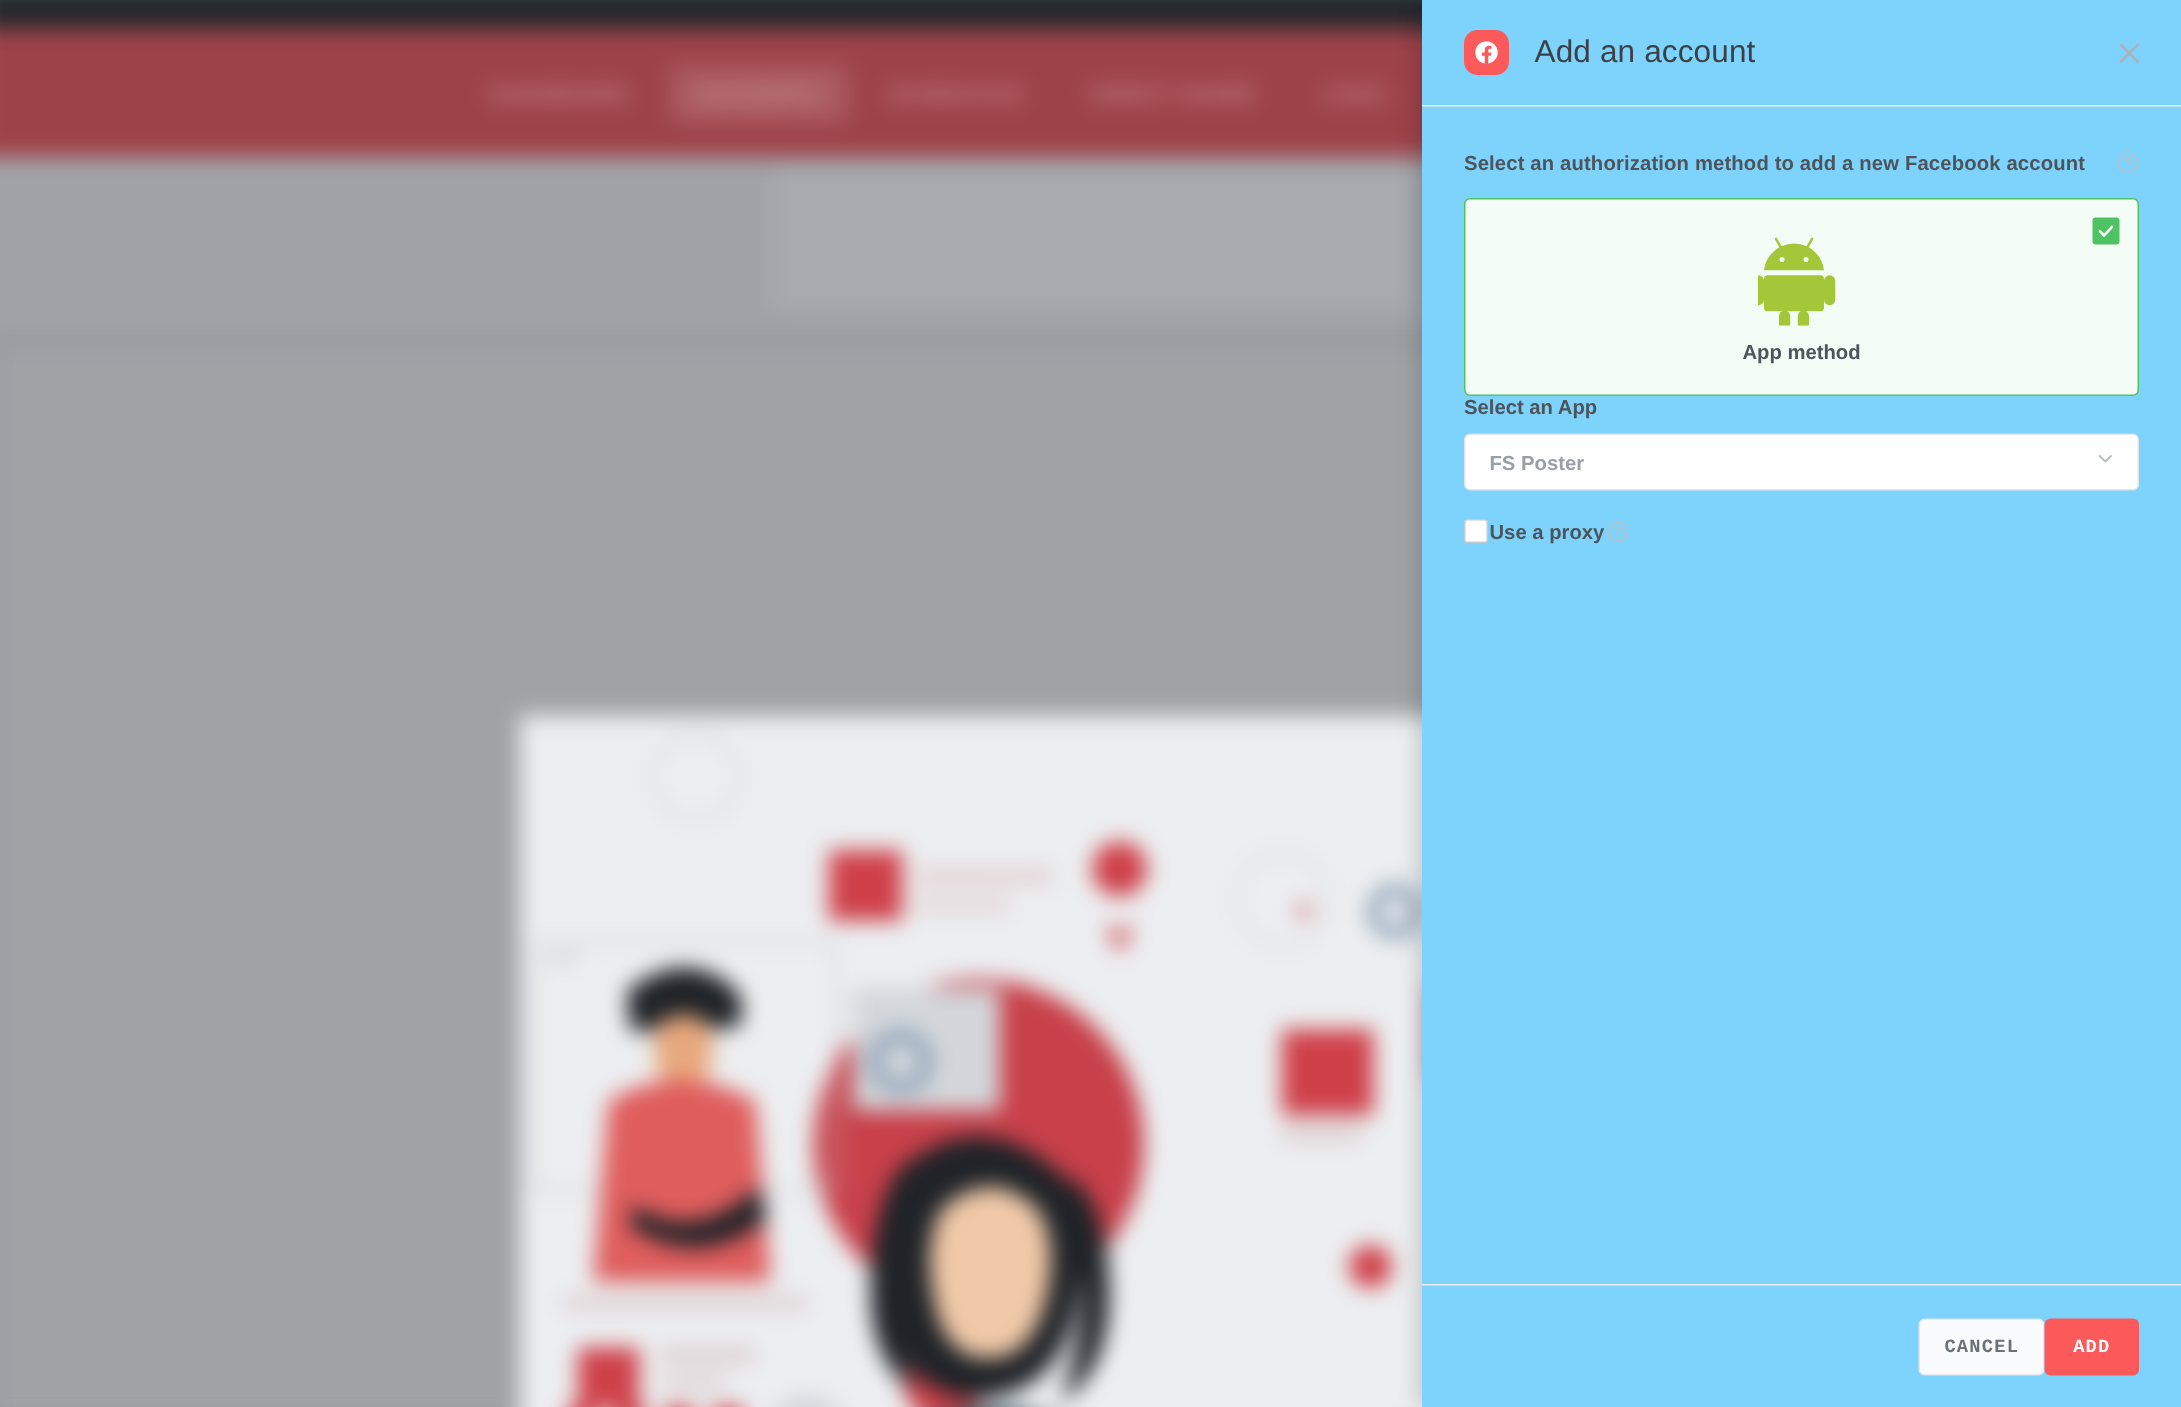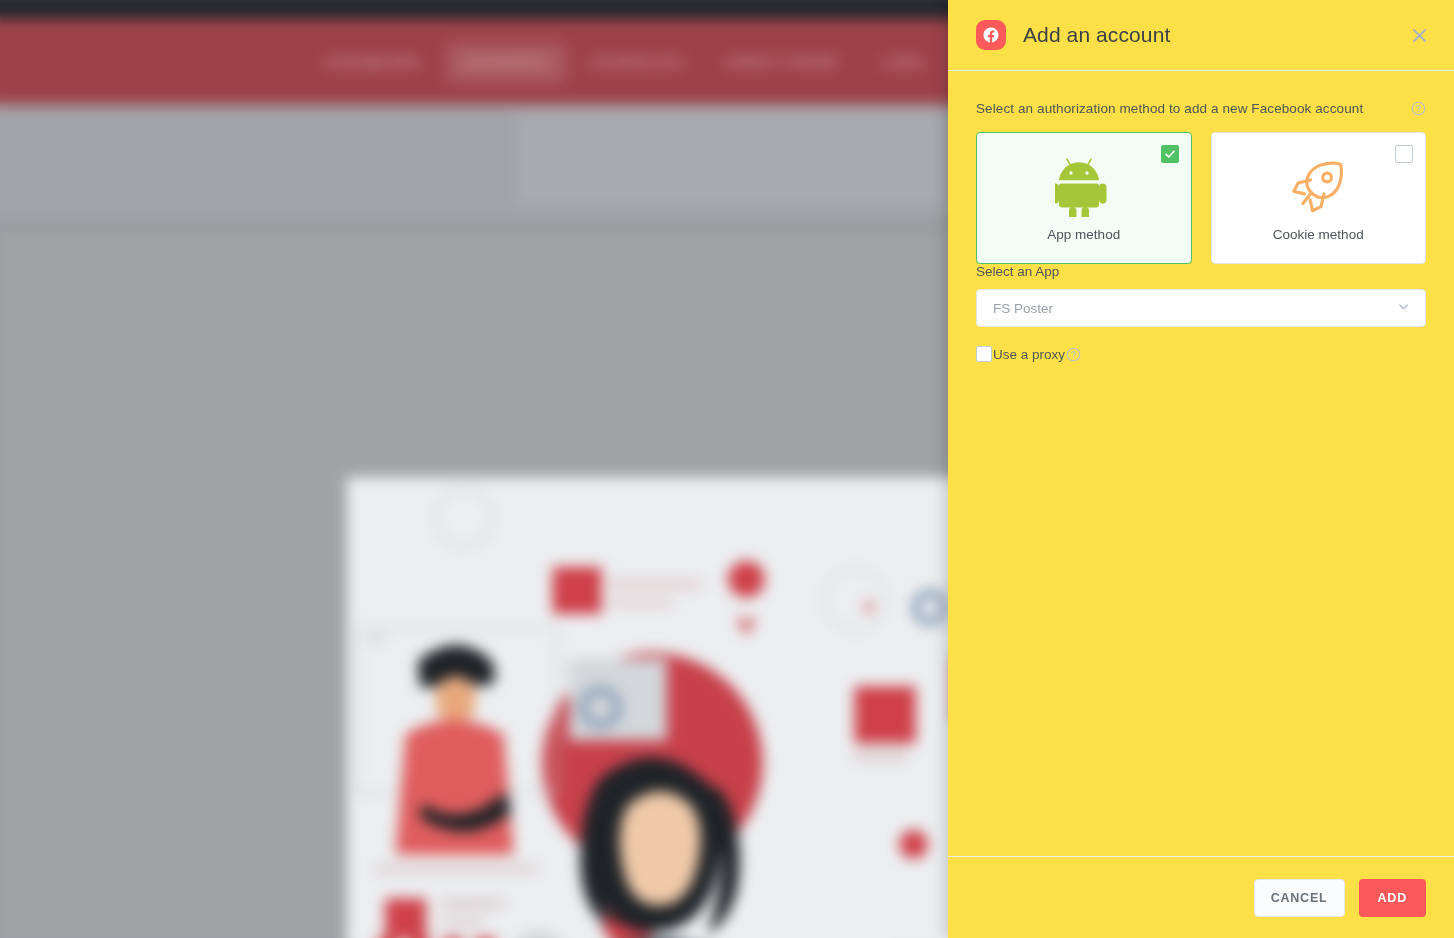--- a/index.html
+++ b/index.html
@@ -60,21 +60,21 @@
   
   #bg-illustration {
     position: absolute; top: 240px; left: 340px;
     width: 620px; height: 580px;
   }
 
   
   #drawer {
     position: absolute; top: 0; right: 0;
     width: 506px; height: 938px;
-    background: #fde047;
+    background: #7dd3fc;
     box-shadow: -3px 0 14px rgba(0,0,0,0.18);
     display: flex; flex-direction: column;
     z-index: 10;
   }
   #drawer-header {
     height: 71px; flex: 0 0 71px;
     display: flex; align-items: center;
     padding: 0 22px 0 28px;
     border-bottom: 1px solid #eceff1;
   }
@@ -93,20 +93,21 @@
     margin-left: auto;
     width: 26px; height: 26px;
     display: flex; align-items: center; justify-content: center;
     cursor: pointer;
   }
 
   #drawer-body {
     flex: 1 1 auto;
     padding: 30px 28px 0 28px;
     overflow-y: auto;
+    font-weight: bold;
   }
   .section-label {
     font-size: 13.5px; color: #4d545b;
     display: flex; align-items: center;
     letter-spacing: 0.1px;
   }
   .help-icon {
     width: 15px; height: 15px; flex: 0 0 15px;
     margin-left: auto;
   }
@@ -172,21 +173,21 @@
     border: 1px solid #c3ccd4; border-radius: 2px;
     background: #fff; cursor: pointer;
   }
   #proxy-label { font-size: 13.5px; color: #4d545b; }
 
   #drawer-footer {
     flex: 0 0 82px; height: 82px;
     border-top: 1px solid #eceff1;
     display: flex; align-items: center; justify-content: flex-end;
     padding: 12px 28px;
-    gap: 14px;
+    font-family: Liberation Mono, monospace;
   }
   .btn {
     height: 38px; border-radius: 4px;
     display: flex; align-items: center; justify-content: center;
     font-size: 12.5px; letter-spacing: 0.8px; font-weight: 700;
     cursor: pointer;
   }
   #cancel-btn {
     min-width: 73px; padding: 0 16px;
     border: 1px solid #e4e8ec; background: #fafbfc; color: #69727b;
@@ -337,33 +338,20 @@
             <rect x="4" y="28.5" width="40" height="24" rx="2.4"></rect>
             <rect x="14" y="52" width="7.5" height="13" rx="3.7"></rect>
             <rect x="26.5" y="52" width="7.5" height="13" rx="3.7"></rect>
             <rect x="-3.5" y="28.5" width="7.5" height="20" rx="3.7"></rect>
             <rect x="44" y="28.5" width="7.5" height="20" rx="3.7"></rect>
           </svg>
         </div>
         <div class="method-label">App method</div>
       </div>
 
-      <div class="method-card">
-        <div class="card-check"></div>
-        <div class="method-icon">
-          <svg width="58" height="58" viewBox="0 0 48 48" fill="none" stroke="#f9b065" stroke-width="2.6" stroke-linecap="round" stroke-linejoin="round">
-            <path d="M18.5 29.5 C10.5 21.5 16 10 27 6.5 C36.5 3.5 42.5 6 42.5 6 s2.5 6-.5 15.5 C38.5 32.5 27 38 18.5 29.5z"></path>
-            <circle cx="31.5" cy="17" r="3.6"></circle>
-            <path d="M17.8 19 L7.5 21.5 L4 28.5 L13 30.5"></path>
-            <path d="M29 30.5 L26.5 41 L19.5 44.5 L17.5 35.5"></path>
-            <path d="M17.5 30.8 L11.5 38.5"></path>
-          </svg>
-        </div>
-        <div class="method-label">Cookie method</div>
-      </div>
     </div>
 
     <div id="app-label">Select an App</div>
 
     <div id="app-select">
       <span id="app-select-value">FS Poster</span>
       <span>
         <svg width="15" height="15" viewBox="0 0 24 24" fill="none" stroke="#b6c1cb" stroke-width="2.2" stroke-linecap="round" stroke-linejoin="round">
           <polyline points="6,9.5 12,15.5 18,9.5"></polyline>
         </svg>

